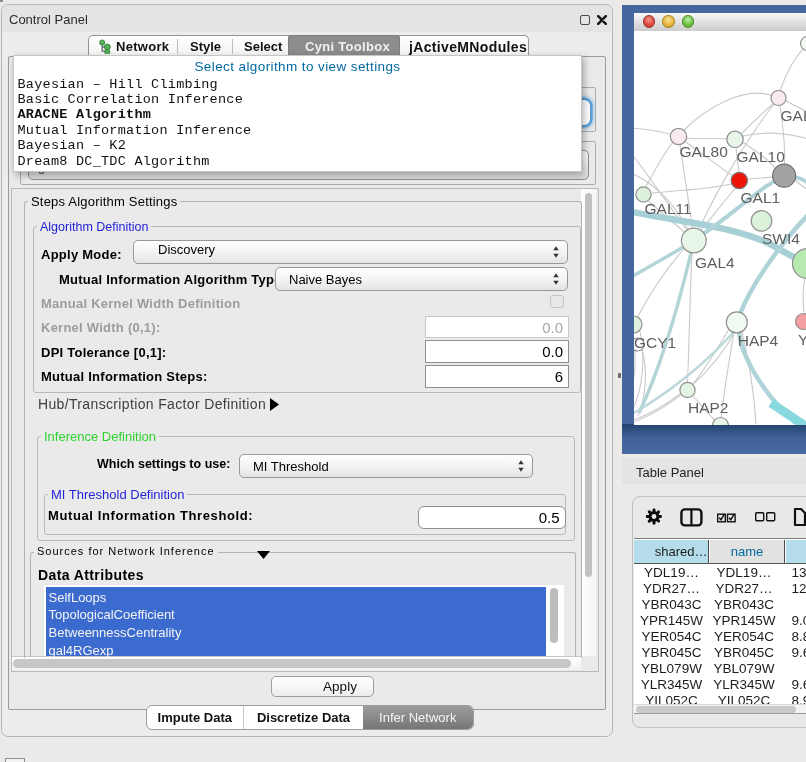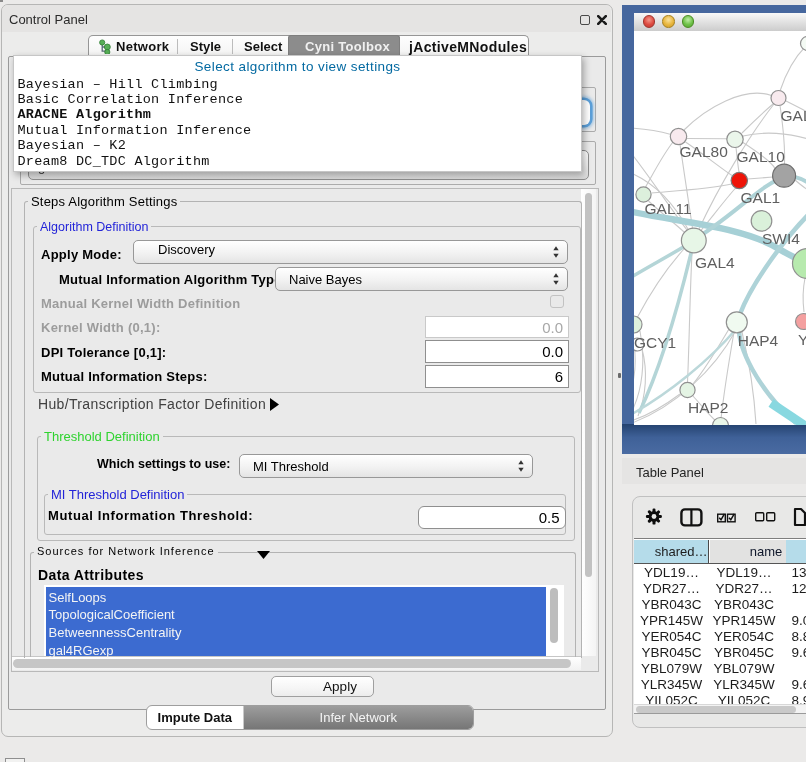--- a/index.html
+++ b/index.html
@@ -105,21 +105,21 @@
 
 <div class="lbl abs" style="left:41px;top:369px;">Mutual Information Steps:</div>
 <div class="fld" style="left:425px;top:364.5px;width:137px;height:21px;border-color:#8f8f8f;">6</div>
 
 <div class="abs" style="left:38px;top:396px;font-size:14px;letter-spacing:0.35px;color:#404040;">Hub/Transcription Factor Definition</div>
 <svg class="abs" style="left:268px;top:397px;" width="13" height="15" viewBox="0 0 13 15">
     <path d="M2 1 L11 7.5 L2 14 Z" fill="#000"></path>
   </svg>
 
 <div class="grp" style="left:37px;top:436px;width:536px;height:103px;border-color:#b9b9b9;"></div>
-<div class="gt" style="left:41px;top:429px;font-size:13px;color:#2fd32f;">Threshold Definition</div>
+<div class="gt" style="left:41px;top:429px;font-size:13px;color:#2fd32f;">Inference Definition</div>
 
 <div class="lbl abs" style="left:97px;top:457px;font-size:12.5px;letter-spacing:0;">Which settings to use:</div>
 <div class="combo" style="left:239px;top:454px;width:292px;height:22px;">
   <div style="position:absolute;left:13px;top:4px;font-size:13px;color:#000;">MI Threshold</div>
   <svg class="ar" width="9" height="16" viewBox="0 0 9 16">
       <path d="M4.5 1.5 L7.5 6 L1.5 6 Z" fill="#333"></path>
       <path d="M4.5 14.5 L7.5 10 L1.5 10 Z" fill="#333"></path>
     </svg>
 </div>
 
@@ -142,20 +142,22 @@
 <div class="abs" style="left:550px;top:588px;width:8px;height:55px;background:#bdbdbd;border-radius:4px;"></div>
 
 <div class="abs" style="left:271px;top:676px;width:66px;height:19px;border:1px solid #9f9f9f;border-radius:5px;
      background:linear-gradient(#ffffff,#f5f5f5 60%,#ececec);display:flex;align-items:center;justify-content:center;
      font-size:13.5px;color:#111;padding-left:35px;">Apply</div>
 
 <div class="abs" style="left:145.5px;top:704.5px;width:326px;height:23px;border:1px solid #9e9e9e;
      border-radius:6px;background:#fff;overflow:hidden;display:flex;">
   <div style="width:96.5px;display:flex;align-items:center;justify-content:center;
        font-size:13px;font-weight:bold;color:#111;border-right:1px solid #c9c9c9;">Impute Data</div>
+  <div style="width:119px;display:flex;align-items:center;justify-content:center;
+       font-size:13px;font-weight:bold;color:#111;">Discretize Data</div>
   <div style="flex:1;display:flex;align-items:center;justify-content:center;
        font-size:13px;color:#f5f5f5;background:linear-gradient(#9d9d9d,#767676);">Infer Network</div>
 </div>
 
 <div class="abs" style="left:13px;top:55px;width:567px;height:115px;background:#fff;
      border:1px solid #c6c6c6;box-shadow:2px 3px 7px rgba(0,0,0,.32);z-index:50;">
   <div style="position:absolute;top:3px;left:0;width:100%;text-align:center;font-size:13.5px;letter-spacing:0.4px;color:#0369a1;">Select algorithm to view settings</div>
   <div style="position:absolute;top:20.5px;left:3.5px;font-size:13.5px;letter-spacing:0.25px;color:#111;line-height:15.4px;white-space:nowrap;font-family:Liberation Mono, monospace;">
     Bayesian – Hill Climbing<br>
     Basic Correlation Inference<br>
@@ -286,21 +288,21 @@
   <rect x="11.7" y="0.7" width="8" height="8" rx="1" fill="none" stroke="#111" stroke-width="1.4"></rect>
 </svg>
 <svg class="abs" style="left:793px;top:507px;" width="13" height="20" viewBox="0 0 13 20">
   <path d="M2 2 L8 2 L12 6 L12 18 L2 18 Z" fill="none" stroke="#111" stroke-width="2.2" stroke-linejoin="round"></path>
 </svg>
 
 <div class="abs" style="left:634px;top:537.5px;width:172px;height:175px;background:#fff;border-top:1px solid #7e7e7e;overflow:hidden;">
   <div style="position:absolute;left:0;top:1px;width:73.5px;height:23px;background:#b5dcea;border-right:1.5px solid #4a4a4a;
        display:flex;align-items:center;justify-content:flex-end;padding-right:0px;font-size:13px;color:#1d1d1d;">shared…</div>
   <div style="position:absolute;left:76px;top:1px;width:74px;height:23px;background:#e2e2e1;border-right:1.5px solid #4a4a4a;
-       display:flex;align-items:center;justify-content:center;padding-left:19px;font-size:13px;color:#0f172a;">name</div>
+       display:flex;align-items:center;justify-content:center;padding-left:0;font-size:13px;color:#0369a1;">name</div>
   <div style="position:absolute;left:151.5px;top:1px;width:21px;height:23px;background:#b5dcea;"></div>
   <div style="position:absolute;left:0;top:24px;width:172px;height:1px;background:#555;"></div>
   <div style="position:absolute;left:0;top:26px;width:75px;text-align:center;font-size:13.5px;color:#1c1c1c;line-height:16.1px;">
     YDL19…<br>YDR27…<br>YBR043C<br>YPR145W<br>YER054C<br>YBR045C<br>YBL079W<br>YLR345W<br>YIL052C</div>
   <div style="position:absolute;left:73px;top:26px;width:74px;text-align:center;font-size:13.5px;color:#1c1c1c;line-height:16.1px;">
     YDL19…<br>YDR27…<br>YBR043C<br>YPR145W<br>YER054C<br>YBR045C<br>YBL079W<br>YLR345W<br>YIL052C</div>
   <div style="position:absolute;left:157.5px;top:26px;width:30px;font-size:13.5px;color:#1c1c1c;line-height:16.1px;white-space:pre;">133
 126
 &nbsp;
 9.0

